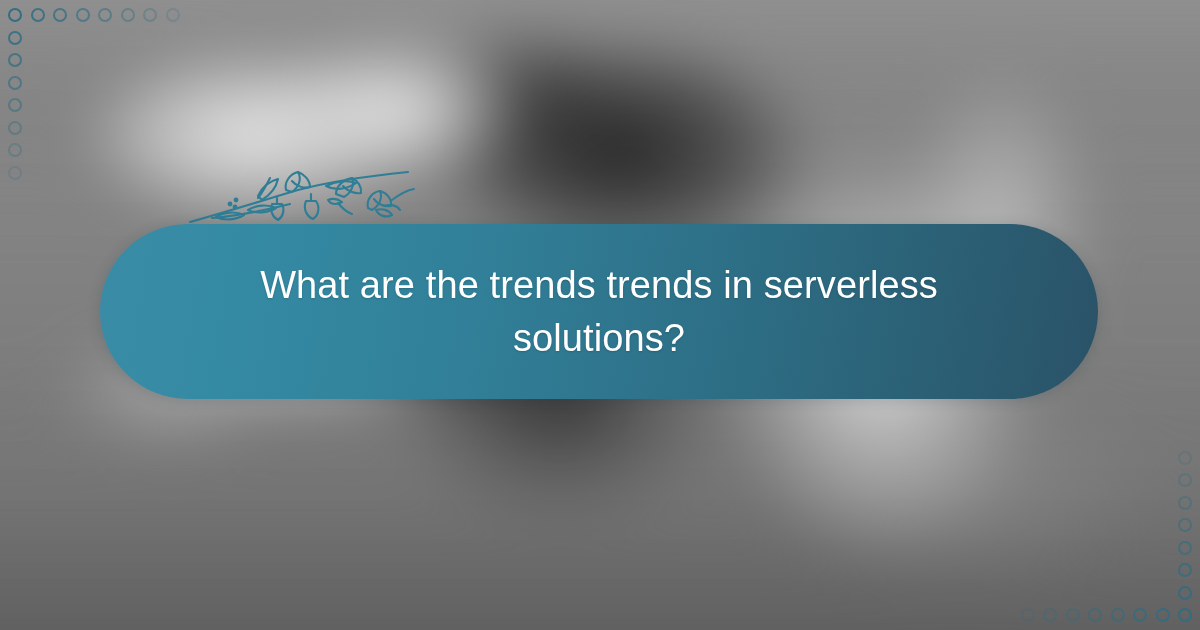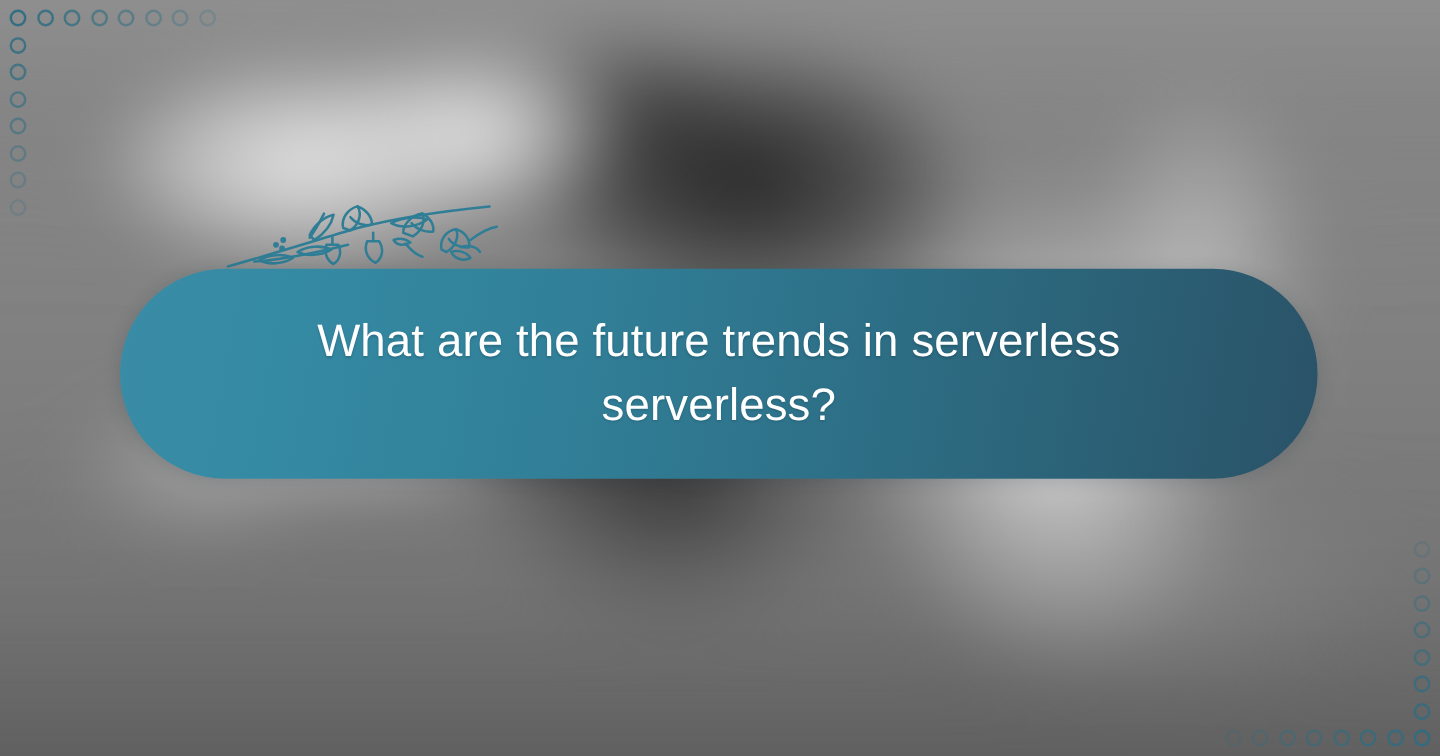--- a/index.html
+++ b/index.html
@@ -187,16 +187,16 @@
       <path d="M182 48 C 180 40, 186 32, 194 31 C 197 38, 193 46, 186 50 Z"></path>
       <path d="M194 31 C 201 33, 206 39, 205 46 C 199 47, 191 44, 188 39"></path>
       <path d="M190 50 C 196 48, 203 50, 206 55 C 200 58, 193 56, 190 50 Z"></path>
       <path d="M198 46 C 204 44, 211 45, 214 50"></path>
 
       <path d="M206 40 C 214 34, 222 30, 228 29"></path>
     </g>
   </svg>
 
   <div class="pill">
-    <div class="pill-text">What are the future trends in serverless serverless?</div>
+    <div class="pill-text">What are the trends trends in serverless solutions?</div>
   </div>
 
 </div>
 
 </body></html>

